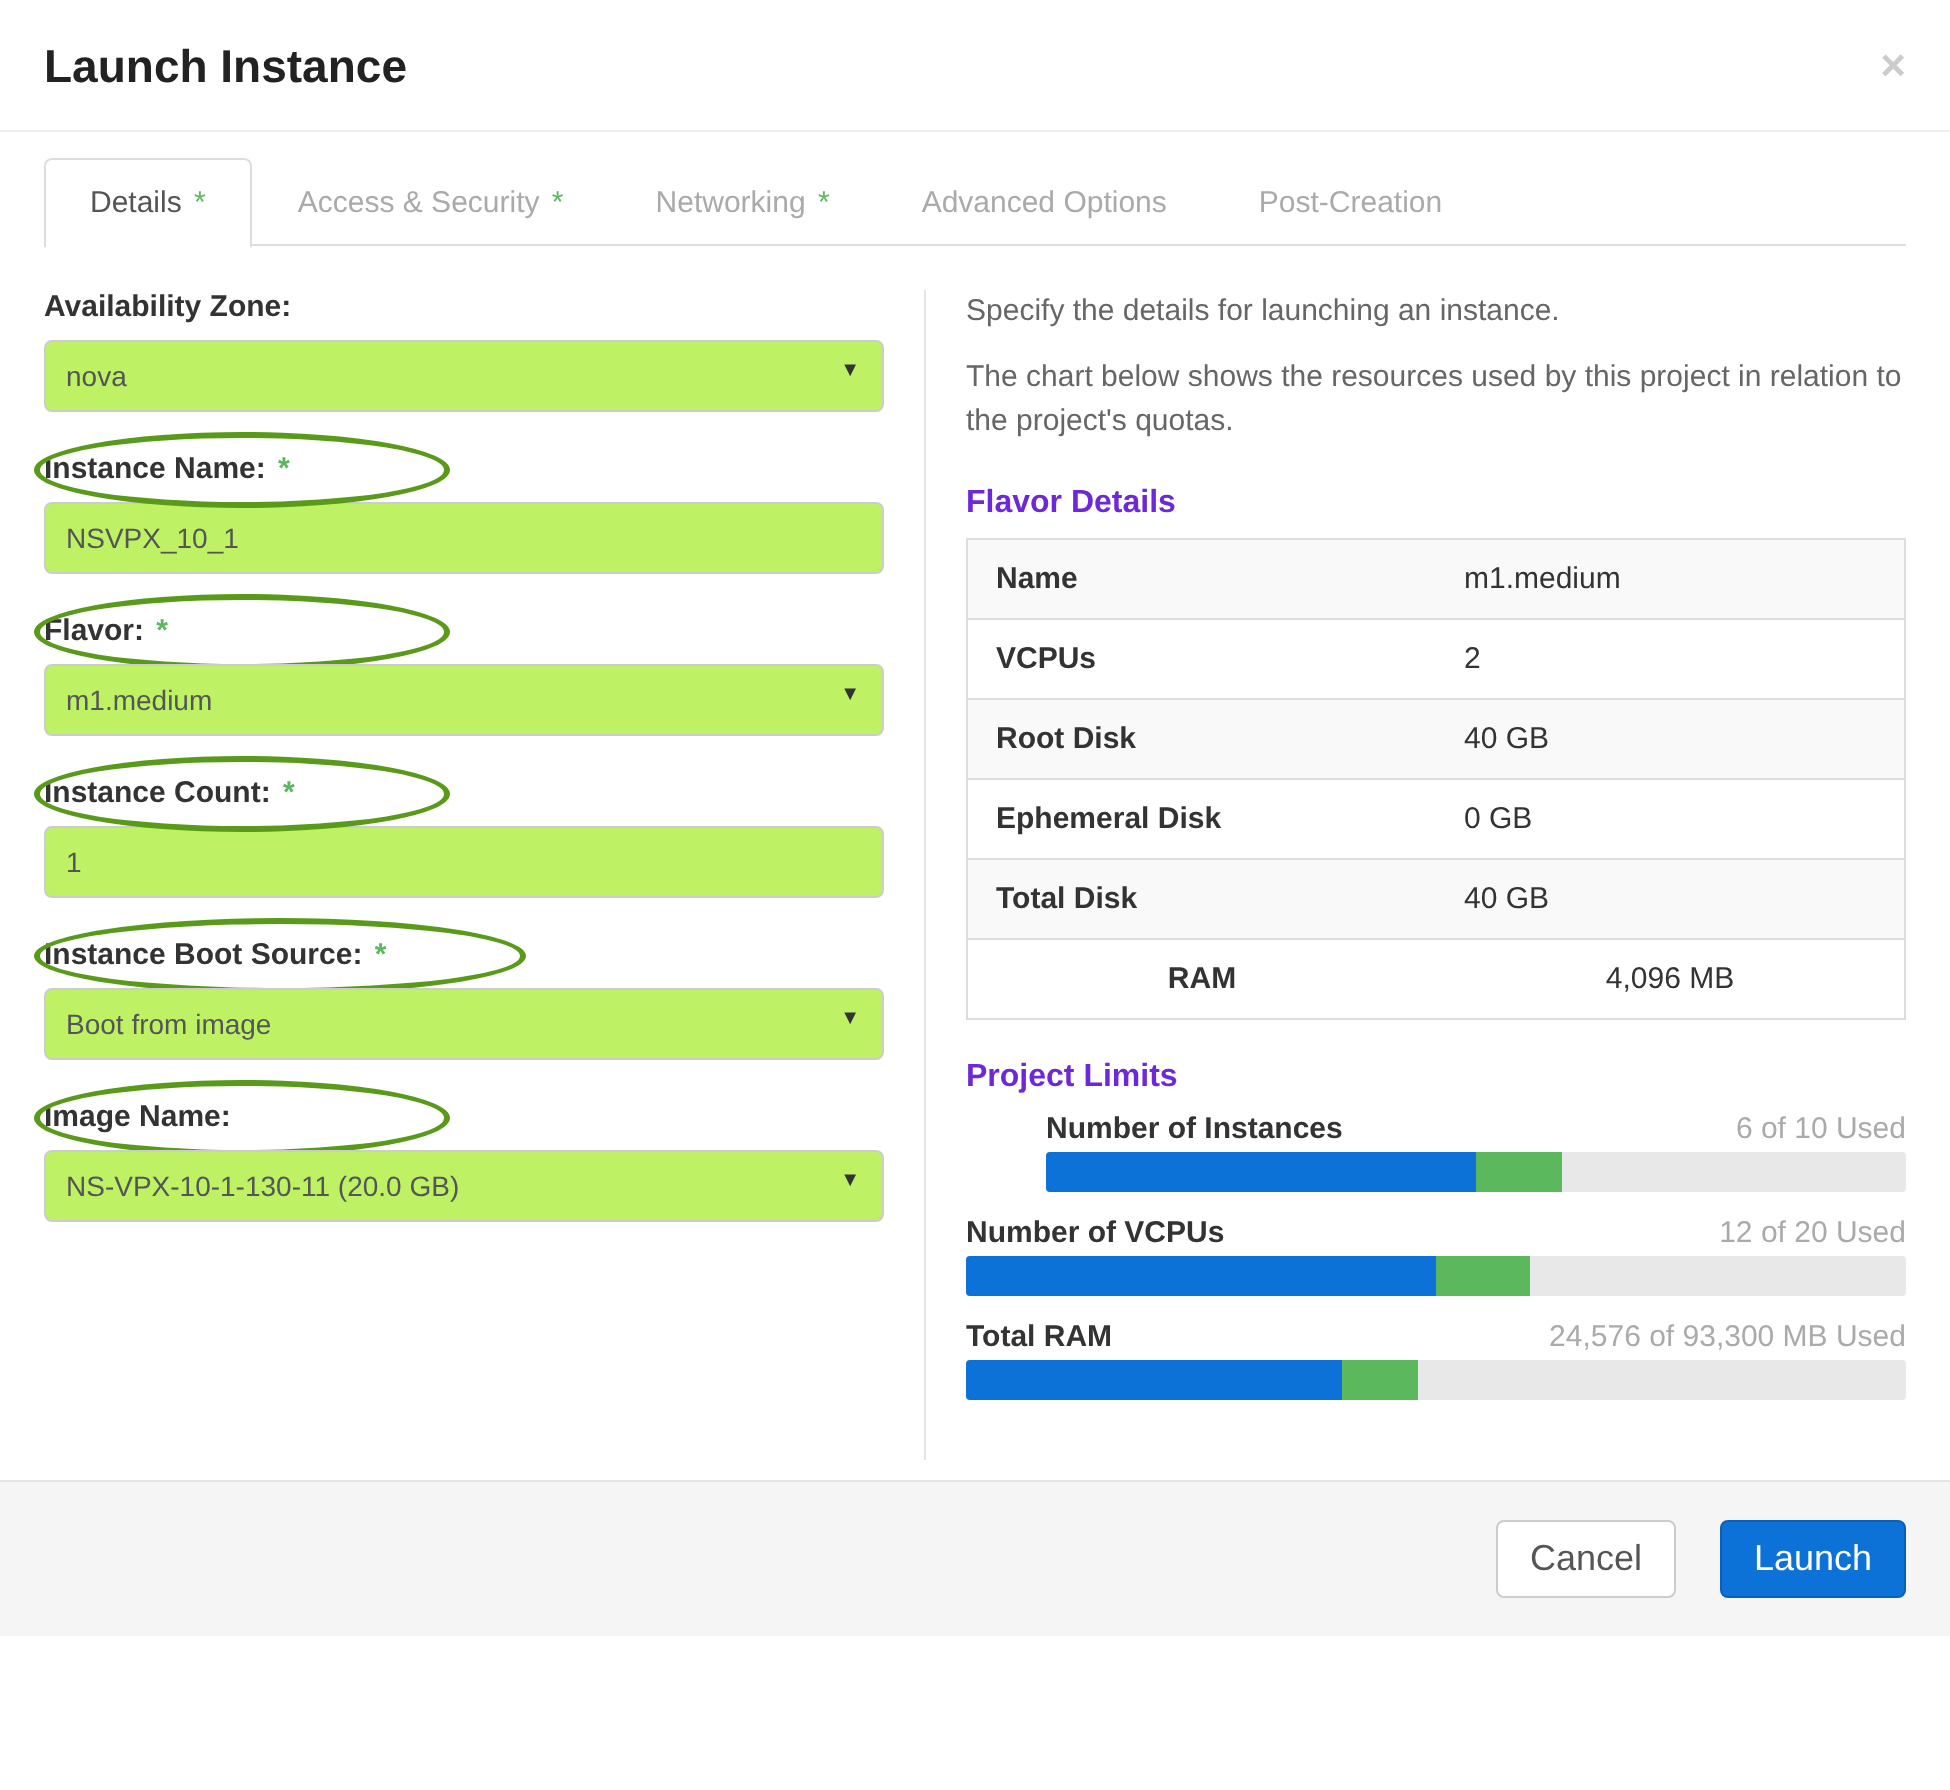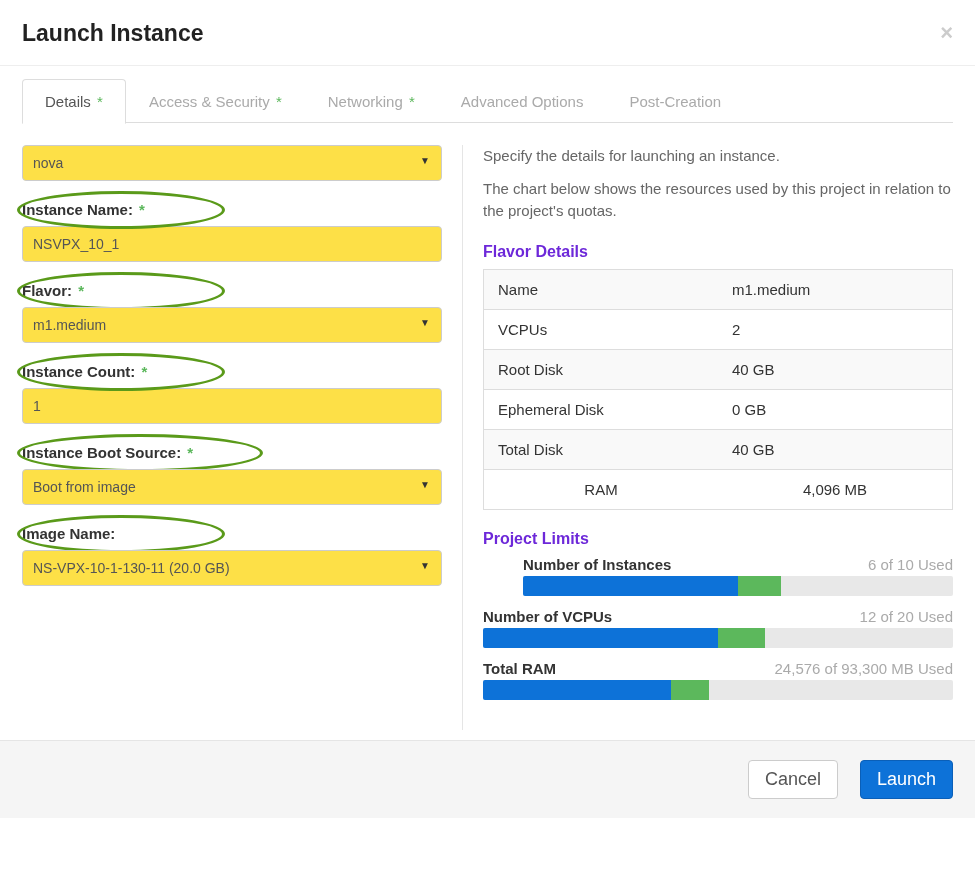--- a/index.html
+++ b/index.html
@@ -12,33 +12,33 @@
 .tabs { display: flex; border-bottom: 1px solid #ddd; margin-top: 12px; }
 .tab { padding: 13px 22px; color: #aaa; cursor: pointer; font-size: 15px; border: 1px solid transparent; border-bottom: none; margin-bottom: -1px; position: relative; top: 1px; }
 .tab.active { color: #555; border: 1px solid #ddd; border-bottom: 1px solid #fff; border-radius: 4px 4px 0 0; background: #fff; }
 .tab .asterisk { color: #5bb75b; margin-left: 2px; }
 .content { display: flex; padding-top: 22px; }
 .left-col { width: 440px; padding-right: 20px; }
 .right-col { flex: 1; border-left: 1px solid #e5e5e5; padding-left: 20px; padding-bottom: 30px; }
 .form-group { margin-bottom: 20px; position: relative; }
 .form-label { font-weight: bold; color: #333; display: block; margin-bottom: 8px; font-size: 15px; }
 .form-label .asterisk { color: #5bb75b; margin-left: 2px; }
-.form-control { width: 100%; padding: 0 10px; border: 1px solid #ccc; border-radius: 4px; font-size: 14px; height: 36px; background: #fde047; color: #555; }
+.form-control { width: 100%; padding: 0 10px; border: 1px solid #ccc; border-radius: 4px; font-size: 14px; height: 36px; background: #bef264; color: #555; }
 select.form-control { appearance: none; -webkit-appearance: none; background-image: none; padding-right: 30px; }
 .select-wrap { position: relative; }
 .select-wrap::after { content: "▼"; position: absolute; right: 12px; top: 10px; font-size: 10px; color: #333; pointer-events: none; }
 .highlight-ring { position: absolute; border: 3px solid #5a9a1a; border-radius: 50%; pointer-events: none; }
 .help-text { color: #666; font-size: 15px; line-height: 1.5; margin-bottom: 10px; }
 .section-title { font-weight: bold; font-size: 16px; color: #6d28d9; margin-top: 20px; margin-bottom: 8px; }
 .flavor-table { width: 100%; border: 1px solid #ddd; border-collapse: collapse; }
 .flavor-table tr { border-bottom: 1px solid #ddd; }
 .flavor-table tr:last-child { border-bottom: none; text-align: center; }
 .flavor-table tr:nth-child(odd) { background: #f9f9f9; }
 .flavor-table td { padding: 11px 14px; font-size: 15px; }
-.flavor-table td:first-child { font-weight: normal; width: 50%; }
+.flavor-table td:first-child { font-weight: bold; width: 50%; }
 .quota-item { margin-top: 12px; }
 .quota-header { display: flex; justify-content: space-between; align-items: baseline; margin-bottom: 3px; }
 .quota-label { font-weight: bold; font-size: 15px; }
 .quota-used { color: #aaa; font-size: 15px; }
 .progress { width: 100%; height: 20px; background: #e8e8e8; border-radius: 2px; overflow: hidden; display: flex; }
 .progress-bar { height: 100%; }
 .progress-bar.blue { background: #0d72d8; }
 .progress-bar.green { background: #5cb85c; }
 .modal-footer { background: #f5f5f5; border-top: 1px solid #e5e5e5; padding: 19px 22px; text-align: right; margin-top: 10px; }
 .btn { padding: 8px 16px; border-radius: 4px; font-size: 18px; cursor: pointer; border: 1px solid transparent; margin-left: 18px; }
@@ -60,20 +60,21 @@
       <div class="tab"><span>Access &amp; Security</span><span class="asterisk"> *</span></div>
       <div class="tab"><span>Networking</span><span class="asterisk"> *</span></div>
       <div class="tab"><span>Advanced Options</span></div>
       <div class="tab"><span>Post-Creation</span></div>
     </div>
 
     <div class="content">
       <div class="left-col">
 
         <div class="form-group">
+          <label class="form-label">Availability Zone:</label>
           <div class="select-wrap">
             <select class="form-control"><option>nova</option></select>
           </div>
         </div>
 
         <div class="form-group">
           <div class="highlight-ring" style="left:-5px; top:-10px; width:208px; height:38px;"></div>
           <label class="form-label"><span>Instance Name:</span><span class="asterisk"> *</span></label>
           <input class="form-control" value="NSVPX_10_1" style="">
         </div>

